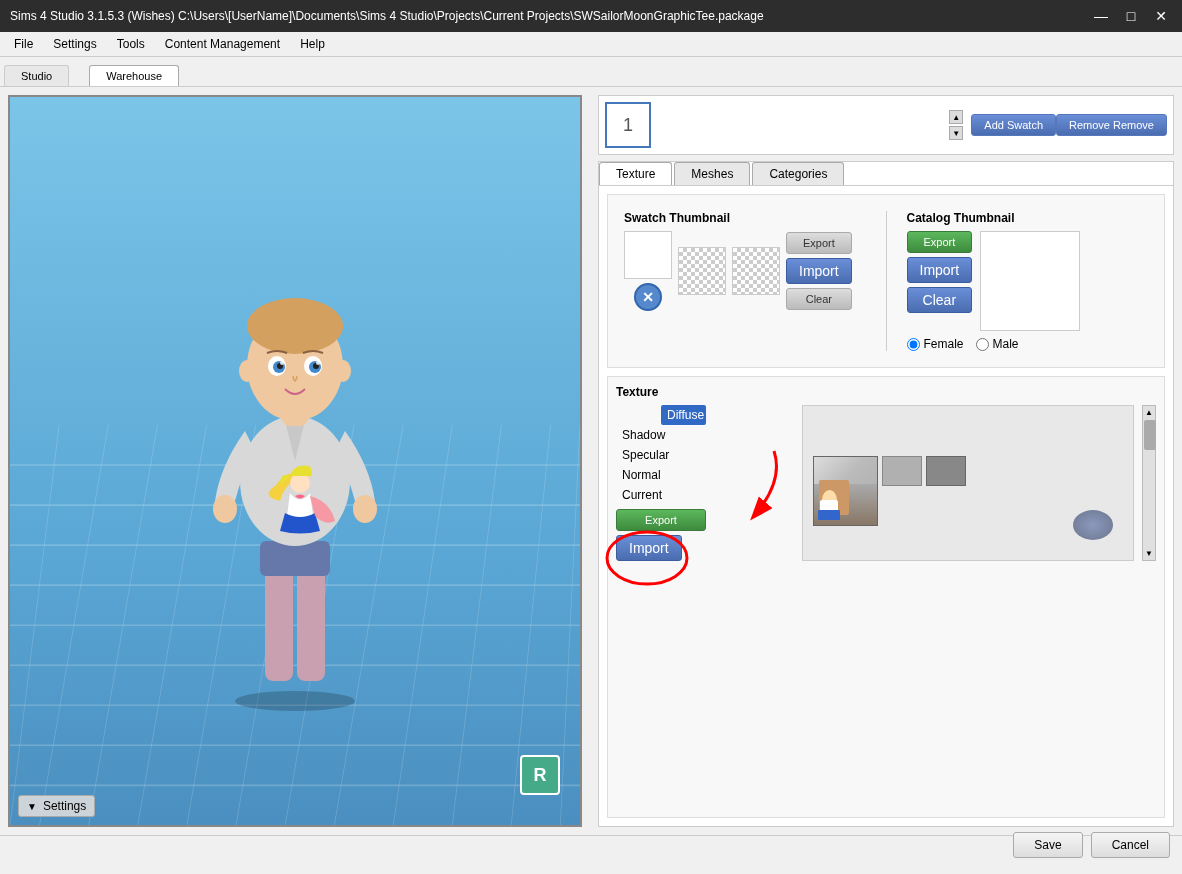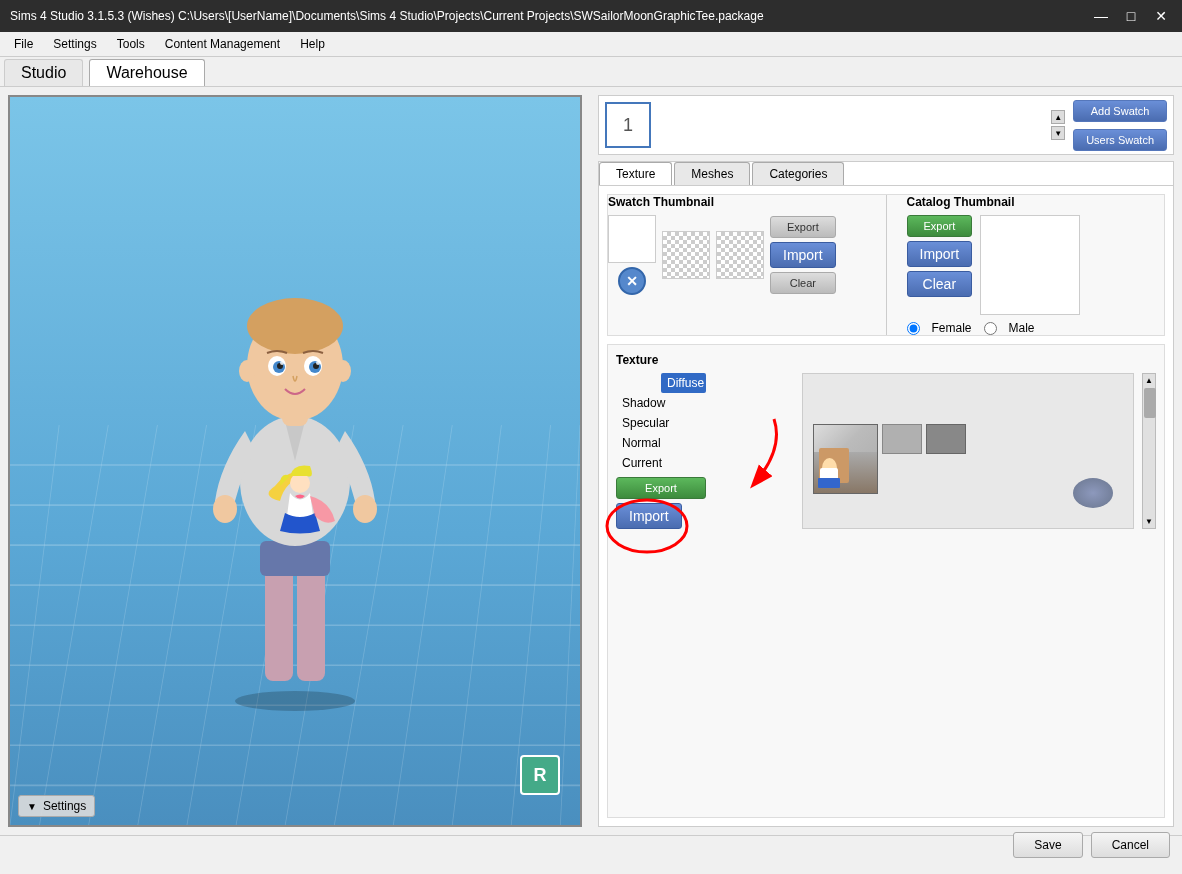--- a/index.html
+++ b/index.html
@@ -66,22 +66,22 @@
       align-items: flex-end;
       padding: 0 4px;
     }
     .top-tab {
       padding: 4px 16px;
       border: 1px solid #ccc;
       border-bottom: none;
       border-radius: 3px 3px 0 0;
       cursor: pointer;
       background: #e8e8e8;
-      font-size: 16px;
-      margin-right: 6px;
+      font-size: 11px;
+      margin-right: 20px;
     }
     .top-tab.active {
       background: #fff;
       border-color: #aaa;
     }
 
     
     #main-content {
       display: flex;
       height: calc(874px - 32px - 28px - 30px - 36px);
@@ -193,22 +193,22 @@
       background: #ddd;
       border: 1px solid #aaa;
       display: flex;
       align-items: center;
       justify-content: center;
       cursor: pointer;
       font-size: 8px;
     }
     #swatch-buttons {
       display: flex;
-      flex-direction: column;
-      gap: 7px;
+      flex-direction: row;
+      gap: 0;
     }
     .swatch-btn {
       padding: 4px 12px;
       border: 1px solid #5577bb;
       border-radius: 3px;
       background: linear-gradient(to bottom, #6a8fd8, #4a6cb0);
       color: #fff;
       cursor: pointer;
       font-size: 11px;
       white-space: nowrap;
@@ -232,21 +232,21 @@
     }
     .sub-tab.active {
       background: #fff;
       font-weight: 500;
     }
 
     
     #thumbnail-section {
       display: flex;
       gap: 12px;
-      padding: 0;
+      padding: 16px;
       background: #f8f8f8;
       border: 1px solid #ddd;
     }
     .thumb-group {
       flex: 1;
     }
     .section-title {
       font-weight: bold;
       font-size: 12px;
       margin-bottom: 6px;
@@ -325,21 +325,21 @@
     }
     .radio-group {
       display: flex;
       align-items: center;
       gap: 12px;
       margin-top: 6px;
     }
     .radio-item {
       display: flex;
       align-items: center;
-      gap: 12px;
+      gap: 4px;
     }
 
     
     #texture-section {
       padding: 8px;
       background: #f8f8f8;
       border: 1px solid #ddd;
       flex: 1;
     }
     .texture-inner {
@@ -590,21 +590,21 @@
         <div class="swatch-box active">
           <span style="font-size:18px; color:#555;">1</span>
         </div>
       </div>
       <div id="swatch-scrollbar">
         <div class="scroll-arrow">▲</div>
         <div class="scroll-arrow">▼</div>
       </div>
       <div id="swatch-buttons">
         <button class="swatch-btn">Add Swatch</button>
-        <button class="swatch-btn">Users Swatch</button>
+        <button class="swatch-btn">Remove Remove</button>
       </div>
     </div>
 
     <div class="right-panel-inner">
 
       <div id="sub-tabs">
         <div class="sub-tab active">Texture</div>
         <div class="sub-tab">Meshes</div>
         <div class="sub-tab">Categories</div>
       </div>

